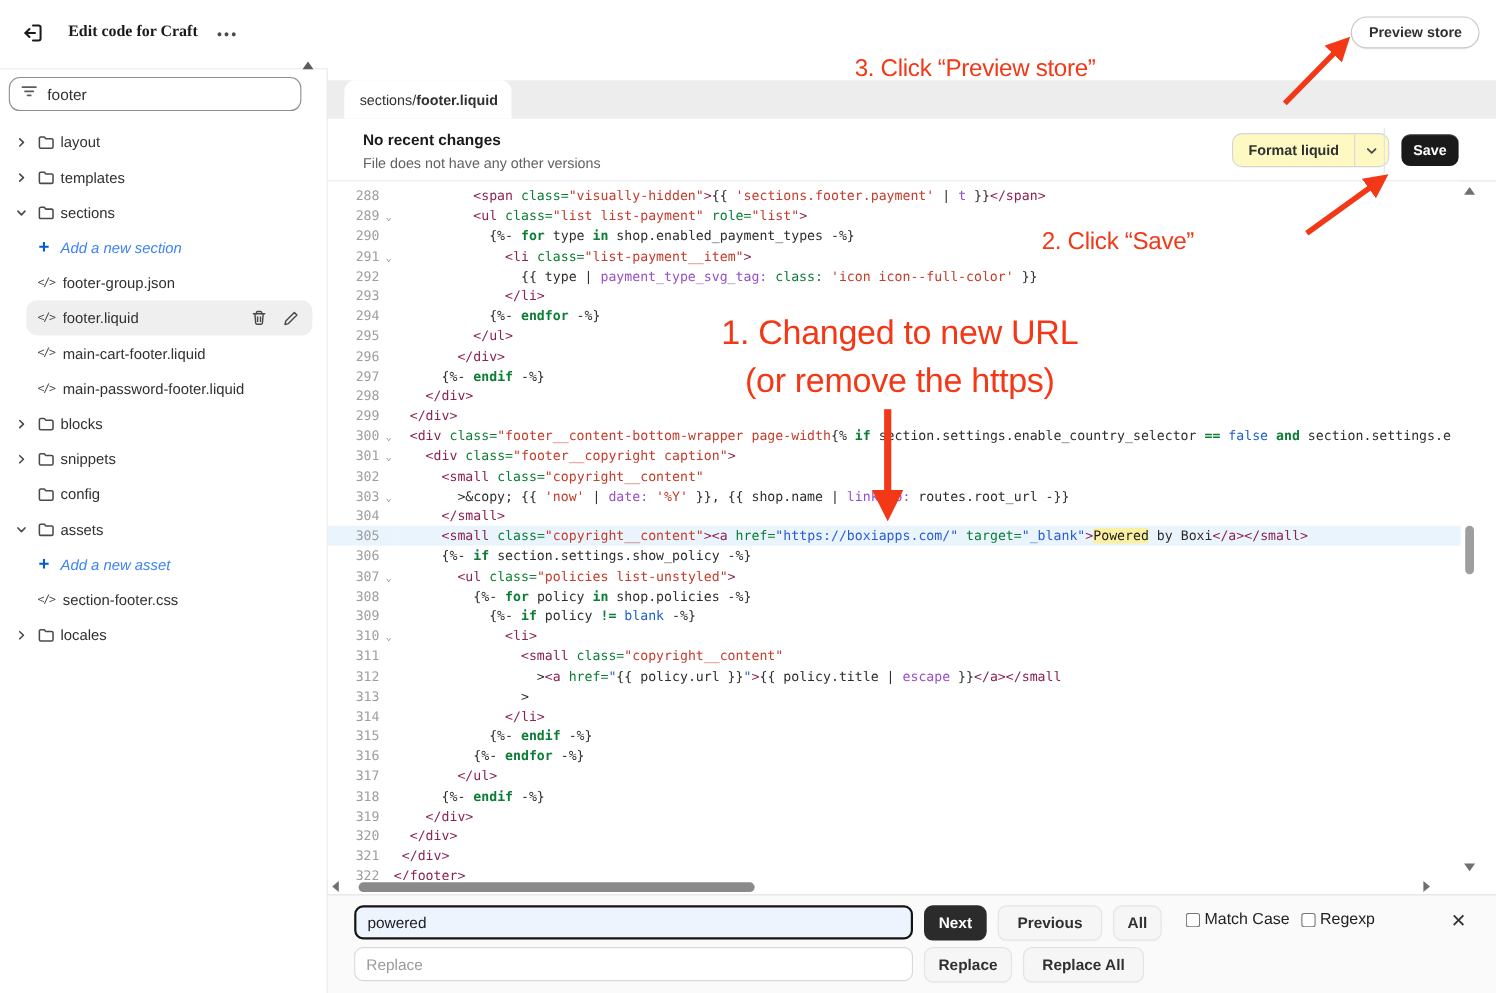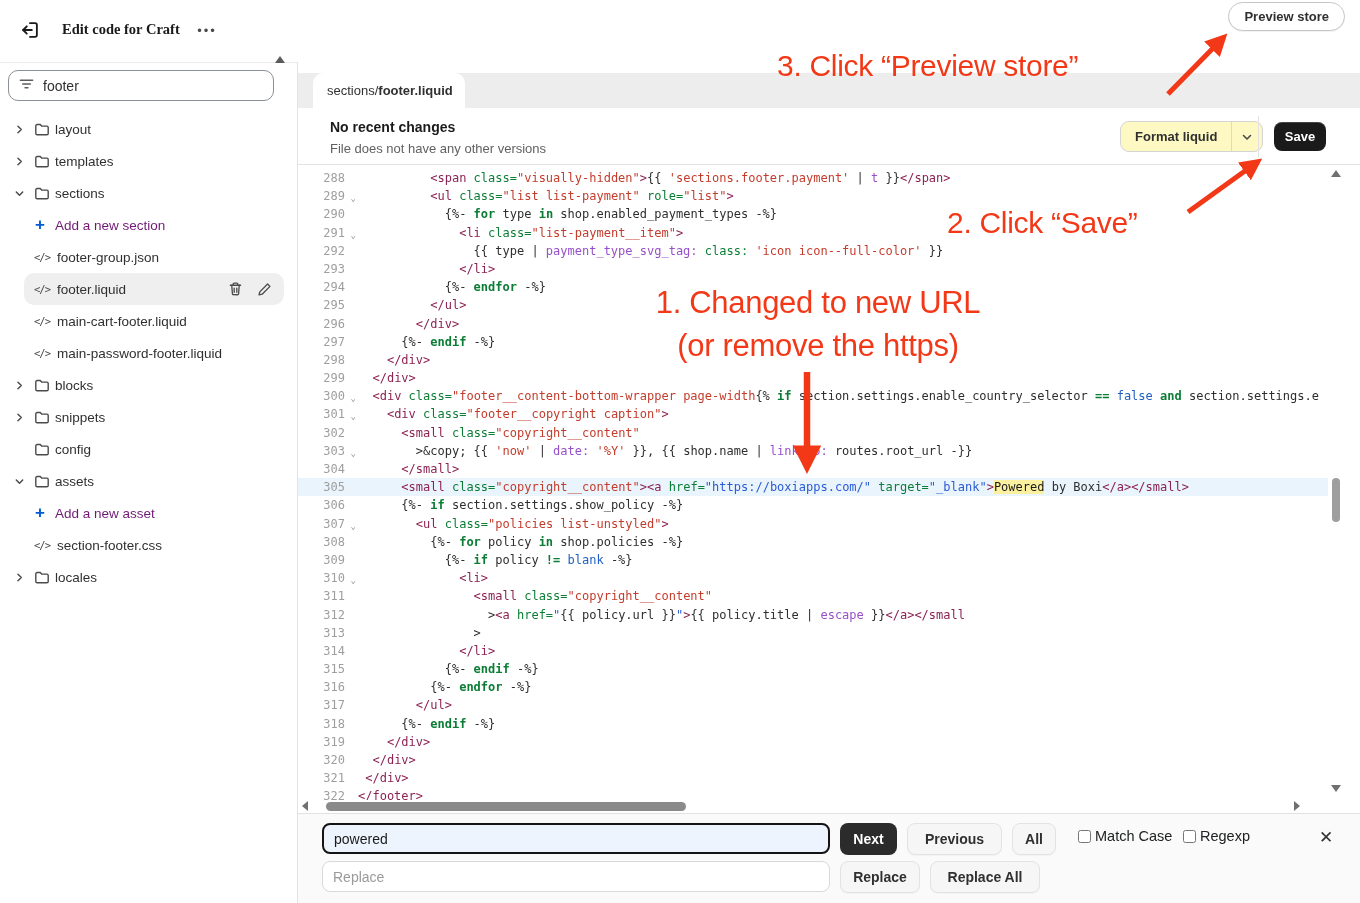--- a/index.html
+++ b/index.html
@@ -4,38 +4,38 @@
 <style>
   * { margin:0; padding:0; box-sizing:border-box; }
   html,body { width:1360px; height:903px; overflow:hidden; background:#fff;
     font-family:"Liberation Sans", sans-serif; color:#303030; }
 
   
   #header { position:absolute; left:0; top:0; width:1360px; height:62px; background:#fff; }
   #exit-btn { position:absolute; left:16px; top:17px; width:28px; height:28px; background:none; border:none; cursor:pointer; }
   #app-title { position:absolute; left:62px; top:21px; font-size:14.5px; font-weight:700; color:#1a1a1a;font-family:Liberation Serif, serif; }
   #more-menu { position:absolute; left:192px; top:16px; width:30px; height:28px; border:none; background:none; color:#4a4a4a; font-size:13px; letter-spacing:2px; cursor:pointer; }
-  #preview-btn { position:absolute; right:15px; top:2px; height:29px; padding:0 15px; background:#fff; border:1px solid #c6c6c6; border-radius:15px; font-size:13px; font-weight:600; color:#303030; box-shadow:0 1px 0 rgba(0,0,0,.05); cursor:pointer; font-family:inherit; }
+  #preview-btn { position:absolute; right:15px; top:15px; height:29px; padding:0 15px; background:#fff; border:1px solid #c6c6c6; border-radius:15px; font-size:13px; font-weight:600; color:#303030; box-shadow:0 1px 0 rgba(0,0,0,.05); cursor:pointer; font-family:inherit; }
 
   
   #sidebar { position:absolute; left:0; top:62px; width:298px; height:841px; background:#fff; border-right:1px solid #e3e3e3; border-top:1px solid #ebebeb; }
   #sb-scroll-up { position:absolute; right:12px; top:-7px; width:0; height:0; border-left:5px solid transparent; border-right:5px solid transparent; border-bottom:7px solid #5c5c5c; }
   #search-box { position:absolute; left:8px; top:7px; width:266px; height:31px; border:1.5px solid #8a9096; border-radius:10px; background:#fff; display:flex; align-items:center; padding:0 10px; }
   #search-input { border:none; outline:none; font-size:14px; color:#303030; width:200px; margin-left:9px; font-family:inherit; background:transparent; }
   #tree { position:absolute; left:0; top:50px; width:298px; }
   .trow { height:32px; display:flex; align-items:center; font-size:13.5px; color:#303030; cursor:pointer; }
   .trow.folder { padding-left:13px; }
   .trow.file, .trow.add { margin:0 14px 0 24px; padding-left:8px; border-radius:10px; }
   .trow.sel { background:#efefef; }
   .tic { display:inline-flex; align-items:center; justify-content:center; }
   .trow.folder .tic.chev { width:12px; margin-right:8px; }
   .trow.folder .tic.fold-ic { width:17px; margin-right:5px; }
   .tic.plus { color:#005bd3; font-size:17px; font-weight:600; width:16px; margin-right:7px; }
   .tic.codeg { font-family:"DejaVu Sans Mono", monospace; font-size:10.5px; color:#4a4a4a; width:20px; margin-right:5px; letter-spacing:-1px; }
-  .trow.add .tlabel { color:#701a75; }
+  .trow.add .tlabel { color:#3b82f6;font-style:italic; }
   .acts { margin-left:auto; display:flex; gap:14px; padding-right:12px; }
 
   
   #main { position:absolute; left:298px; top:62px; width:1062px; height:841px; background:#fff; }
   #tabstrip { position:absolute; left:0; top:11px; width:1062px; height:35px; background:#ededed; }
   #tab { position:absolute; left:15px; top:0; width:152px; height:35px; background:#fff; border-radius:10px 10px 0 0; display:flex; align-items:center; padding:0 14px; font-size:13px; cursor:pointer; }
   #tab .bold { font-weight:700; }
   #tab-dot { width:7px; height:7px; border-radius:50%; background:#1a1a1a; margin-left:auto; }
   #versionbar { position:absolute; left:0; top:46px; width:1062px; height:57px; background:#fff; border-bottom:1px solid #e3e3e3; }
   #vb-title { position:absolute; left:32px; top:11px; font-size:14px; font-weight:700; color:#1a1a1a; }
@@ -86,21 +86,21 @@
   #btn-prev { left:609px; top:9px; width:95px; }
   #btn-all  { left:714px; top:9px; width:44px; }
   #btn-replace { left:542px; top:47px; width:80px; }
   #btn-replace-all { left:632px; top:47px; width:110px; }
   .cbwrap { position:absolute; top:14px; display:flex; align-items:center; font-size:14.5px; color:#202223; }
   #cb-case { left:780px; } #cb-regex { left:885px; }
   .cbwrap input { width:13px; height:13px; margin-right:4px; }
   #find-close { position:absolute; left:1015px; top:10px; width:26px; height:26px; border:none; background:none; font-size:17px; color:#333; cursor:pointer; }
 
   
-  .ann { position:absolute; color:#f23817; font-size:30px; letter-spacing:-.3px; pointer-events:none; }
+  .ann { position:absolute; color:#f23817; font-size:22px; letter-spacing:-.3px; pointer-events:none; }
   #ann3 { left:777px; top:49px; }
   #ann2 { left:947px; top:191px;margin-top:15px; }
   #ann1 { left:618px; top:281px; width:400px; text-align:center; font-size:31px; line-height:43px; }
   #arrows { position:absolute; left:0; top:0; pointer-events:none; }
 </style>
 </head>
 <body>
 
 <div id="header">
   <button id="exit-btn" title="Exit">

